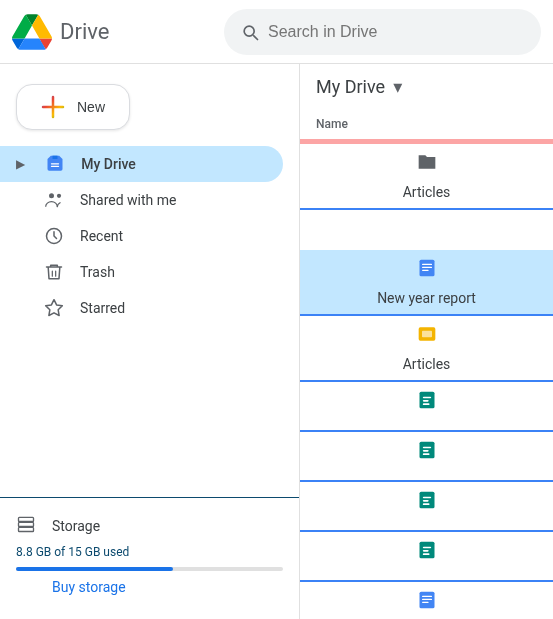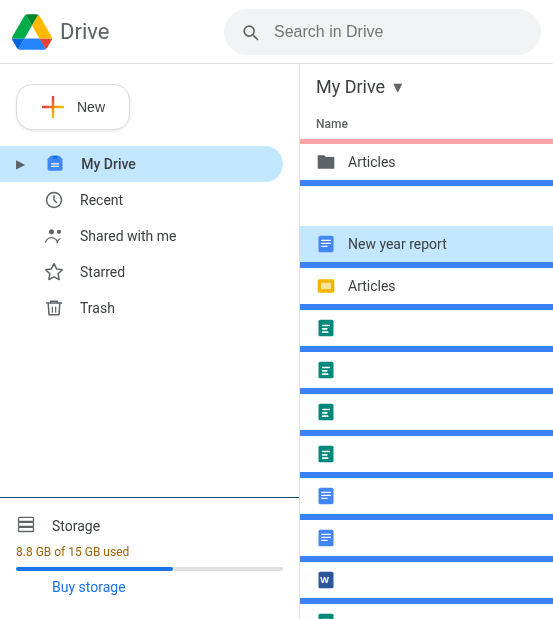--- a/index.html
+++ b/index.html
@@ -38,21 +38,21 @@
       color: #5f6368;
       font-weight: 400;
     }
     .search-bar {
       flex: 1;
       display: flex;
       align-items: center;
       background: #f1f3f4;
       border-radius: 24px;
       padding: 8px 16px;
-      gap: 14px;
+      gap: 8px;
       height: 46px;
     }
     .search-bar input {
       border: none;
       background: transparent;
       outline: none;
       font-size: 16px;
       color: #3c4043;
       width: 100%;
     }
@@ -151,21 +151,21 @@
       width: 100%;
     }
     .storage-bar-fill {
       height: 100%;
       background: #1a73e8;
       border-radius: 2px;
       width: 58.7%;
     }
     .storage-text {
       font-size: 12px;
-      color: #a16207;
+      color: #0c4a6e;
       margin-bottom: 4px;
     }
     .buy-storage-link {
       color: #1a73e8;
       font-size: 14px;
       cursor: pointer;
       text-decoration: none;
       margin-left: 36px;
     }
 
@@ -203,21 +203,22 @@
       list-style: none;
       overflow-y: auto;
       flex: 1;
     }
     .file-item {
       display: flex;
       align-items: center;
       padding: 8px 16px;
       gap: 12px;
       cursor: pointer;
-      border-bottom: 6px solid #3b82f6;
+      border-bottom: 2px solid #3b82f6;
+      flex-direction: column;
     }
     .file-item.selected {
       background: #c2e7ff;
       margin-top: 40px;
     }
     .file-icon {
       width: 20px;
       height: 20px;
       display: flex;
       align-items: center;
@@ -292,56 +293,56 @@
             <rect x="7" y="11" width="10" height="1.5" rx="0.75" fill="white"></rect>
             <rect x="7" y="14" width="10" height="1.5" rx="0.75" fill="white"></rect>
           </svg>
         </span>
         <span>My Drive</span>
       </li>
 
       <li class="nav-item">
         <span class="nav-icon" style="margin-left:28px;">
           <svg width="20" height="20" viewBox="0 0 24 24" fill="none">
-            <circle cx="12" cy="12" r="9" stroke="#5f6368" stroke-width="1.8"></circle>
-            <path d="M12 7v5l3 3" stroke="#5f6368" stroke-width="1.8" stroke-linecap="round"></path>
-          </svg>
-        </span>
-        <span>Recent</span>
-      </li>
-
-      <li class="nav-item">
-        <span class="nav-icon" style="margin-left:28px;">
-          <svg width="20" height="20" viewBox="0 0 24 24" fill="none">
             <circle cx="9" cy="7" r="3" fill="#5f6368"></circle>
             <path d="M2 20c0-3.31 3.13-6 7-6s7 2.69 7 6" stroke="#5f6368" stroke-width="1.5"></path>
             <circle cx="18" cy="7" r="2.5" fill="#5f6368"></circle>
             <path d="M16 20c0-2 1.34-3.72 3.3-4.73" stroke="#5f6368" stroke-width="1.5" stroke-linecap="round"></path>
           </svg>
         </span>
         <span>Shared with me</span>
       </li>
 
       <li class="nav-item">
         <span class="nav-icon" style="margin-left:28px;">
           <svg width="20" height="20" viewBox="0 0 24 24" fill="none">
-            <path d="M12 2l3.09 6.26L22 9.27l-5 4.87 1.18 6.88L12 17.77l-6.18 3.25L7 14.14 2 9.27l6.91-1.01L12 2z" stroke="#5f6368" stroke-width="1.8" stroke-linejoin="round"></path>
-          </svg>
-        </span>
-        <span>Starred</span>
+            <circle cx="12" cy="12" r="9" stroke="#5f6368" stroke-width="1.8"></circle>
+            <path d="M12 7v5l3 3" stroke="#5f6368" stroke-width="1.8" stroke-linecap="round"></path>
+          </svg>
+        </span>
+        <span>Recent</span>
       </li>
 
       <li class="nav-item">
         <span class="nav-icon" style="margin-left:28px;">
           <svg width="20" height="20" viewBox="0 0 24 24" fill="none">
             <path d="M3 6h18M8 6V4h8v2M19 6l-1 14H6L5 6" stroke="#5f6368" stroke-width="1.8" stroke-linecap="round" stroke-linejoin="round"></path>
             <path d="M10 11v6M14 11v6" stroke="#5f6368" stroke-width="1.5" stroke-linecap="round"></path>
           </svg>
         </span>
         <span>Trash</span>
+      </li>
+
+      <li class="nav-item">
+        <span class="nav-icon" style="margin-left:28px;">
+          <svg width="20" height="20" viewBox="0 0 24 24" fill="none">
+            <path d="M12 2l3.09 6.26L22 9.27l-5 4.87 1.18 6.88L12 17.77l-6.18 3.25L7 14.14 2 9.27l6.91-1.01L12 2z" stroke="#5f6368" stroke-width="1.8" stroke-linejoin="round"></path>
+          </svg>
+        </span>
+        <span>Starred</span>
       </li>
     </ul>
 
     <div class="storage-section">
       <div class="storage-label">
         <span class="nav-icon">
           <svg width="20" height="20" viewBox="0 0 24 24" fill="none">
             <rect x="3" y="4" width="18" height="5" rx="1" stroke="#5f6368" stroke-width="1.6"></rect>
             <rect x="3" y="10" width="18" height="5" rx="1" stroke="#5f6368" stroke-width="1.6"></rect>
             <rect x="3" y="16" width="18" height="5" rx="1" stroke="#5f6368" stroke-width="1.6"></rect>

